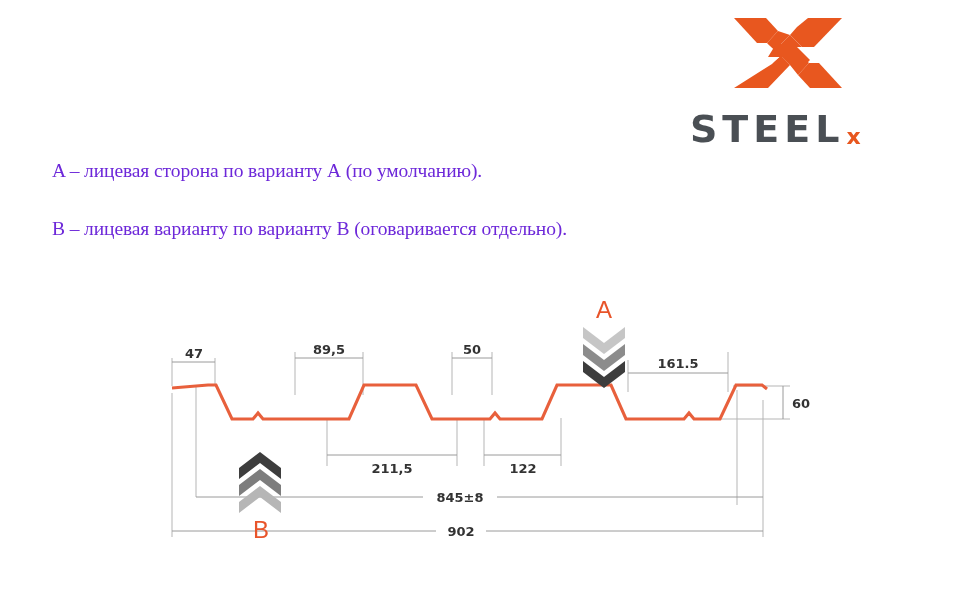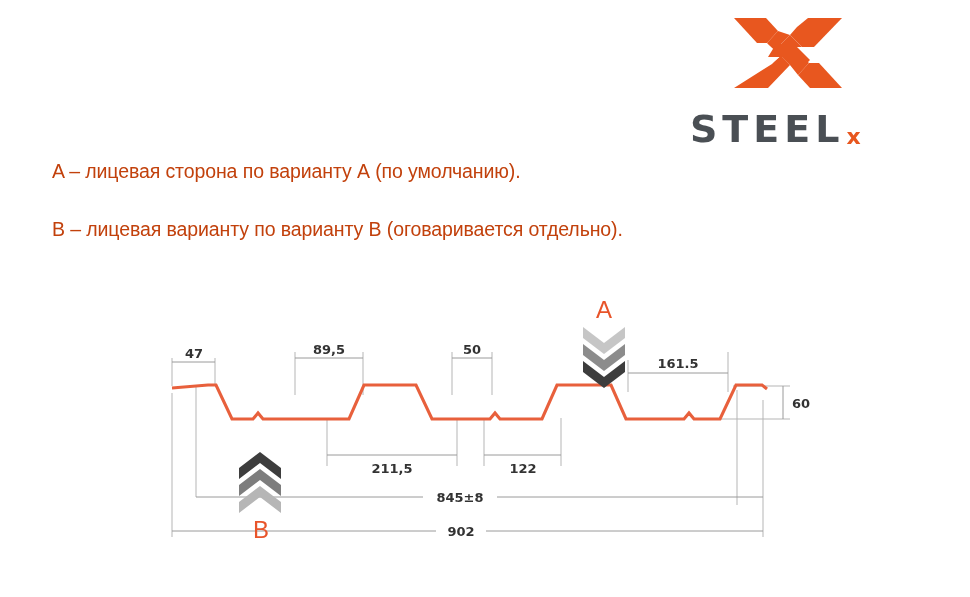--- a/index.html
+++ b/index.html
@@ -48,22 +48,22 @@
     color: #e8571f;
     line-height: 22px;
     margin-left: 2px;
     margin-top: 1px;
   }
 
   
   .legend-line {
     position: absolute;
     left: 52px;
-    color: #c2410c;
-    font-family: Liberation Sans, sans-serif;
+    color: #6d28d9;
+    font-family: Liberation Serif, serif;
     font-size: 19.5px;
     font-weight: 400;
     white-space: nowrap;
     letter-spacing: -0.1px;
   }
   #legend-a { top: 160px; }
   #legend-b { top: 218px; }
 
   
   #drawing {

